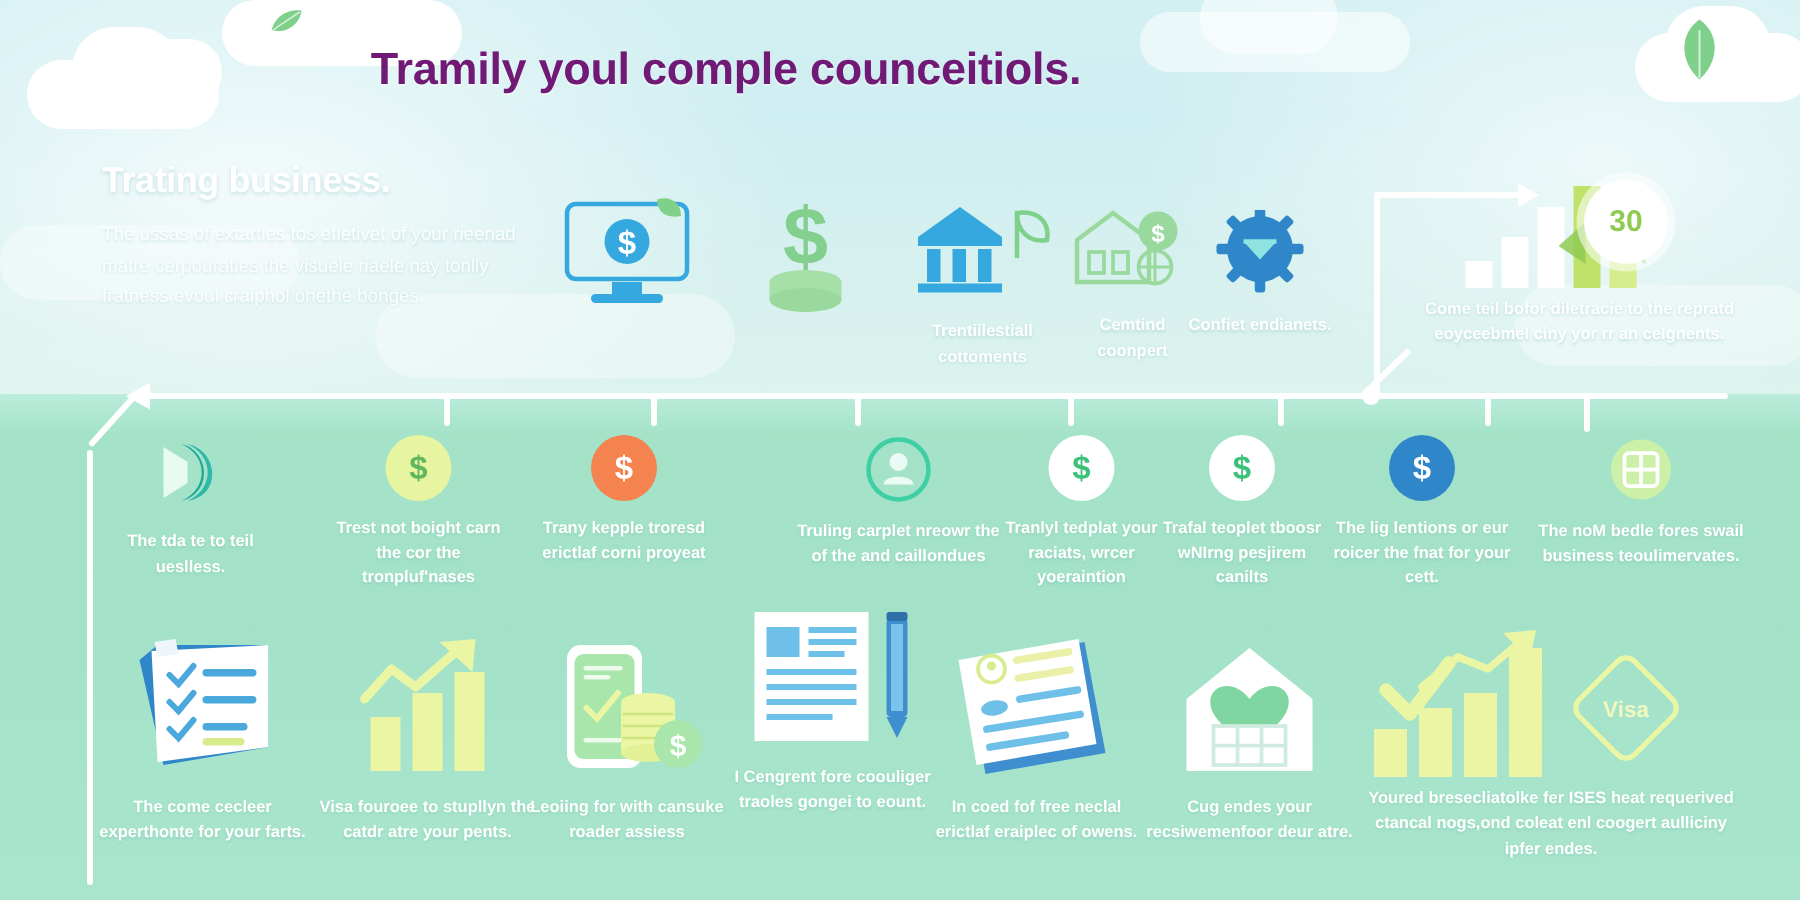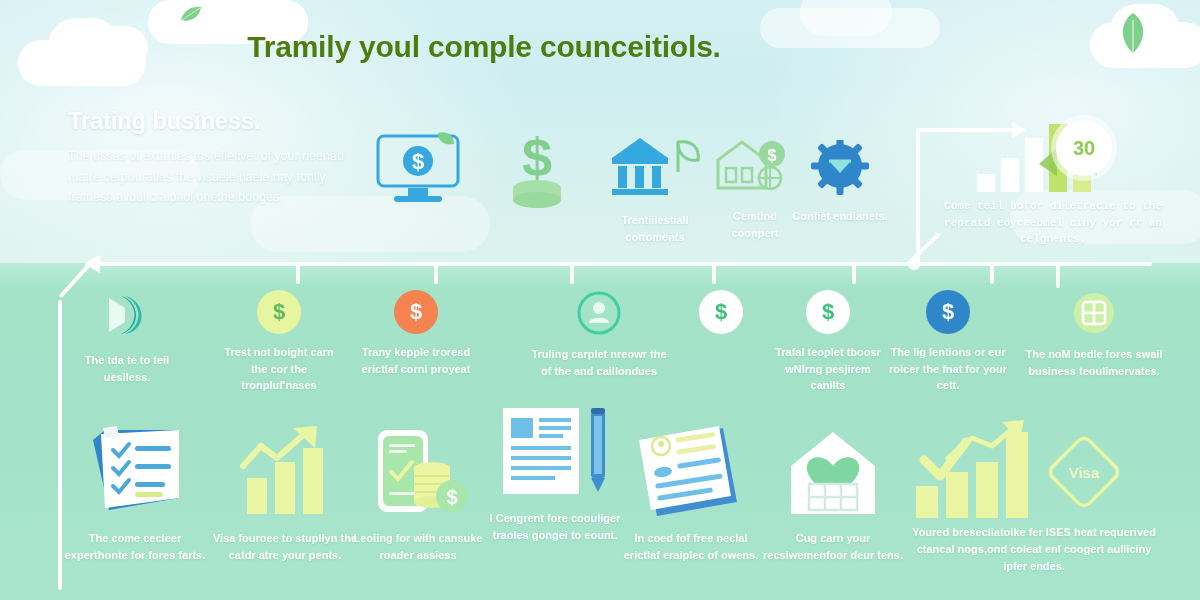--- a/index.html
+++ b/index.html
@@ -36,21 +36,21 @@
   .cloud{position:absolute;background:#fff;border-radius:999px;filter:blur(.4px);}
   .cloud.soft{background:rgba(255,255,255,.55);}
   .cloud.softer{background:rgba(255,255,255,.35);}
 
   .leaf{position:absolute;}
 
   
   .headline{
     position:absolute;left:0;top:30px;width:968px;text-align:center;
     font-size:30px;font-weight:bold;letter-spacing:-.2px;
-    color:#4d7c0f;
+    color:#701a75;
     text-shadow:0 1px 0 rgba(255,255,255,.45);
   }
 
   
   .intro{position:absolute;left:68px;top:108px;width:282px;}
   .intro-title{
     font-size:24px;font-weight:bold;color:#ffffff;letter-spacing:-.3px;
     text-shadow:0 1px 3px rgba(120,180,190,.35);
     margin:0 0 12px 0;line-height:1.1;
   }
@@ -232,21 +232,21 @@
         <rect class="barw" x="52" y="20" width="18" height="54" fill="#ffffff"></rect>
         <rect x="76" y="6" width="18" height="68" fill="#bfe36a"></rect>
         <rect x="100" y="16" width="18" height="58" fill="#d7ec8c"></rect>
         <path d="M66 46 L84 30 L84 58 Z" fill="#8fca52" opacity=".85"></path>
         <path d="M106 46 L124 30 L124 58 Z" fill="#8fca52" opacity=".85"></path>
       </svg>
       <div class="rosette" style="left:118px;top:2px;">
         <span>30</span>
       </div>
     </div>
-    <div class="cap sky-cap" style="margin-top:6px;font-family:Liberation Mono, monospace;">Come teil bofor diletracie to the repratd eoyceebmel ciny yor rr an celgnents.</div>
+    <div class="cap sky-cap" style="margin-top:6px;">Come teil bofor diletracie to the repratd eoyceebmel ciny yor rr an celgnents.</div>
   </div>
 
   <div class="band"></div>
   <div class="band-top-soft"></div>
 
   <div class="tl-line"></div>
   <div class="tl-arrow-left"></div>
   <div class="tick" style="left:296px;"></div>
   <div class="tick" style="left:434px;"></div>
   <div class="tick" style="left:570px;"></div>
@@ -285,20 +285,21 @@
     <svg width="46" height="46" viewBox="0 0 46 46" style="display:block;margin:0 auto;">
       <circle cx="23" cy="23" r="20" fill="none" stroke="#3fcfa4" stroke-width="3"></circle>
       <circle cx="23" cy="18" r="6" fill="#e9fbf4"></circle>
       <path d="M13 33 C13 26 33 26 33 33 Z" fill="#e9fbf4"></path>
     </svg>
     <div class="cap3">Truling carplet nreowr the of the and caillondues</div>
   </div>
 
   <div class="col" style="left:660px;top:290px;width:122px;">
     <div class="circ" style="background:#ffffff;color:#3cc07a;">$</div>
+    <div class="cap3">Tranlyl tedplat your raciats, wrcer yoeraintion</div>
   </div>
 
   <div class="col" style="left:768px;top:290px;width:120px;">
     <div class="circ" style="background:#ffffff;color:#3cc07a;">$</div>
     <div class="cap3">Trafal teoplet tboosr wNIrng pesjirem canilts</div>
   </div>
 
   <div class="col" style="left:888px;top:290px;width:120px;">
     <div class="circ" style="background:#2f86c9;color:#ffffff;">$</div>
     <div class="cap3">The lig lentions or eur roicer the fnat for your cett.</div>
@@ -325,21 +326,21 @@
           <path d="M38 62 L44 68 L54 56"></path>
         </g>
         <g fill="#4aa8dd">
           <rect x="60" y="22" width="36" height="5" rx="2.5"></rect>
           <rect x="60" y="40" width="36" height="5" rx="2.5"></rect>
           <rect x="60" y="58" width="30" height="5" rx="2.5"></rect>
         </g>
         <rect x="60" y="68" width="28" height="5" rx="2.5" fill="#d7ec8c"></rect>
       </svg>
     </div>
-    <div class="cap4">The come cecleer experthonte for fores farts.</div>
+    <div class="cap4">The come cecleer experthonte for your farts.</div>
   </div>
 
   <div class="col" style="left:212px;top:424px;width:146px;">
     <div class="illo">
       <svg width="120" height="96" viewBox="0 0 120 96">
         <rect class="bar" x="22" y="54" width="20" height="36" fill="#eaf6a3"></rect>
         <rect class="bar" x="50" y="38" width="20" height="52" fill="#eaf6a3"></rect>
         <rect class="bar" x="78" y="24" width="20" height="66" fill="#eaf6a3"></rect>
         <path d="M18 42 L36 22 L52 34 L84 6" stroke="#eaf6a3" stroke-width="6" fill="none" stroke-linecap="round" stroke-linejoin="round"></path>
         <path d="M68 4 L92 2 L90 24 Z" fill="#eaf6a3"></path>
@@ -424,21 +425,21 @@
       <svg width="120" height="96" viewBox="0 0 120 96">
         <path d="M18 42 L60 8 L102 42 L102 90 L18 90 Z" fill="#ffffff"></path>
         <path d="M60 42 C50 28 32 32 34 46 C36 60 60 72 60 72 C60 72 84 60 86 46 C88 32 70 28 60 42 Z" fill="#7fd6a0"></path>
         <rect x="36" y="60" width="48" height="26" fill="#ffffff"></rect>
         <g stroke="#cfeade" stroke-width="2.5" fill="none">
           <rect x="36" y="60" width="48" height="26"></rect>
           <path d="M52 60 L52 86 M68 60 L68 86 M36 73 L84 73"></path>
         </g>
       </svg>
     </div>
-    <div class="cap4">Cug carn your recsiwemenfoor deur tens.</div>
+    <div class="cap4">Cug endes your recsiwemenfoor deur atre.</div>
   </div>
 
   <div class="col" style="left:904px;top:420px;width:260px;">
     <div class="illo" style="height:100px;">
       <svg width="240" height="100" viewBox="0 0 240 100">
         <path d="M10 40 L26 56 L52 22" stroke="#eaf6a3" stroke-width="9" fill="none" stroke-linecap="round" stroke-linejoin="round"></path>
         <rect class="bar" x="2" y="66" width="22" height="32" fill="#eaf6a3"></rect>
         <rect class="bar" x="32" y="52" width="22" height="46" fill="#eaf6a3"></rect>
         <rect class="bar" x="62" y="42" width="22" height="56" fill="#eaf6a3"></rect>
         <rect class="bar" x="92" y="12" width="22" height="86" fill="#eaf6a3"></rect>

